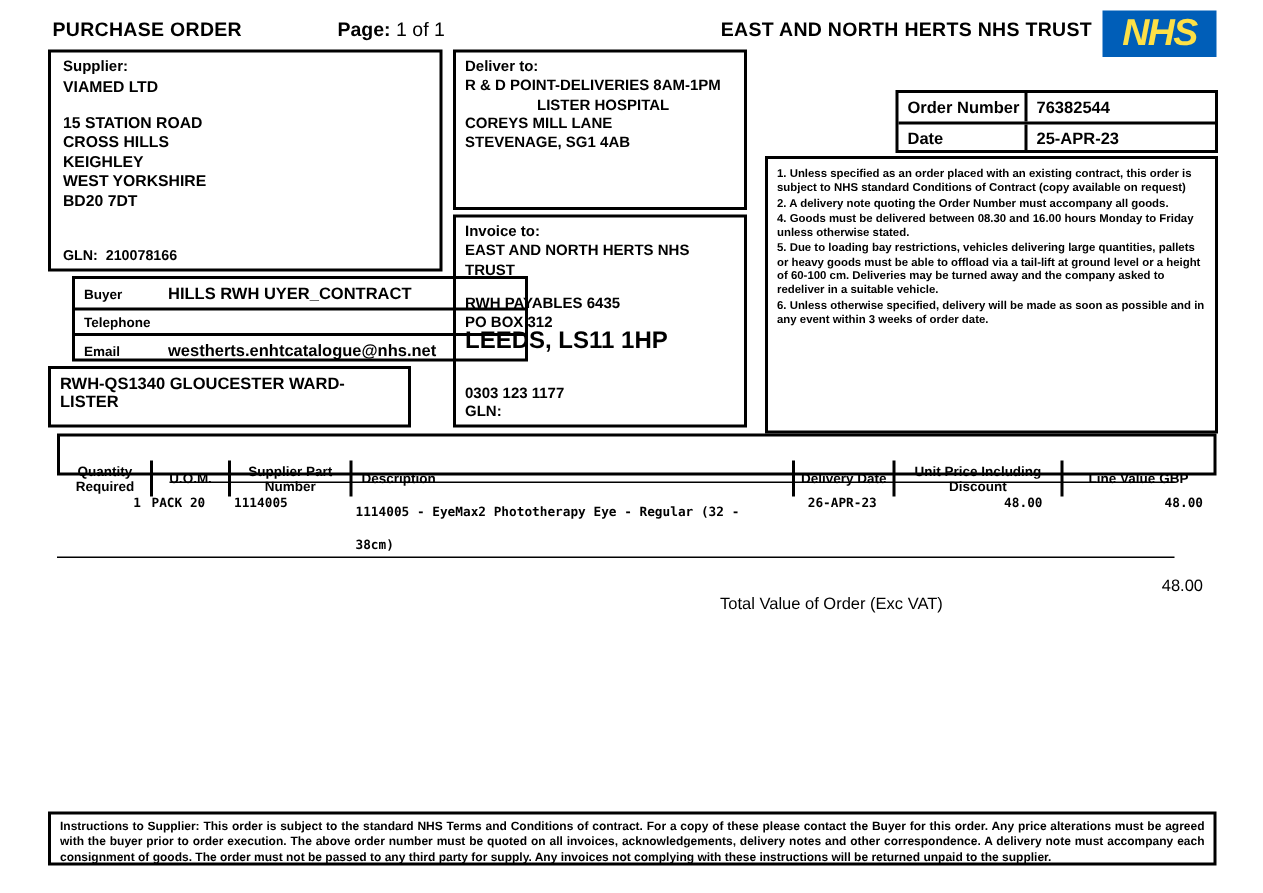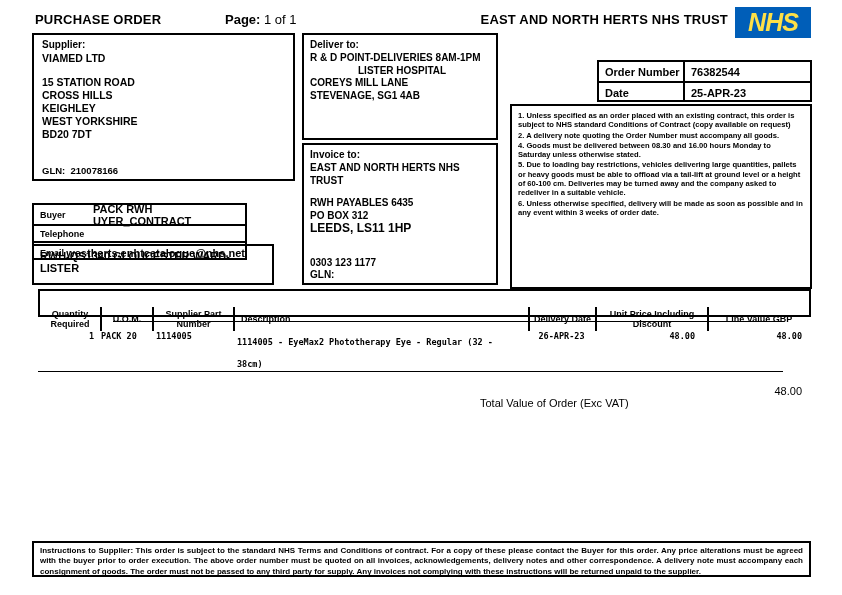--- a/index.html
+++ b/index.html
@@ -48,24 +48,24 @@
       <div class="addr">KEIGHLEY</div>
       <div class="addr">WEST YORKSHIRE</div>
       <div class="addr">BD20 7DT</div>
     </div>
     <div class="abs" style="left:8px;bottom:3px;font-size:9.5px;font-weight:700;">
       <span>GLN:</span>&nbsp;
       <span>210078166</span>
     </div>
   </div>
 
-  <div class="box" style="left:32px;top:184px;width:215px;height:57px;margin-top:19px;">
+  <div class="box" style="left:48px;top:184px;width:304px;height:57px;">
     <div class="kv-row" style="height:19px;">
       <div class="kv-label" style="width:62px;">Buyer</div>
-      <div class="kv-val">PACK RWH UYER_CONTRACT</div>
+      <div class="kv-val">HILLS RWH UYER_CONTRACT</div>
     </div>
     <div class="kv-row" style="height:15px;">
       <div class="kv-label" style="width:62px;">Telephone</div>
       <div class="kv-val"></div>
     </div>
     <div class="kv-row" style="height:19px;">
       <div class="kv-label" style="width:62px;">Email</div>
       <div class="kv-val">westherts.enhtcatalogue@nhs.net</div>
     </div>
   </div>
@@ -84,42 +84,42 @@
     </div>
   </div>
 
   <div class="box" style="left:302px;top:143px;width:196px;height:142px;">
     <div style="padding:4px 6px;">
       <div class="seclabel">Invoice to:</div>
       <div class="addr" style="font-size:10px;line-height:12.5px;">EAST AND NORTH HERTS NHS TRUST</div>
       <div style="height:10px;"></div>
       <div class="addr" style="font-size:10px;line-height:12.5px;">RWH PAYABLES 6435</div>
       <div class="addr" style="font-size:10px;line-height:12.5px;">PO BOX 312</div>
-      <div class="addr" style="font-size:12px;line-height:12.5px;">LEEDS, LS11 1HP</div>
+      <div class="addr" style="font-size:16px;line-height:12.5px;">LEEDS, LS11 1HP</div>
     </div>
     <div class="abs addr" style="left:6px;bottom:14px;font-size:10px;">0303 123 1177</div>
     <div class="abs addr" style="left:6px;bottom:2px;font-size:10px;">GLN:</div>
   </div>
 
   <div class="box" style="left:597px;top:60px;width:215px;height:42px;">
     <div class="kv-row" style="height:19px;">
       <div class="kv-label" style="width:86px;font-size:11px;border-right:2px solid #000;height:100%;display:flex;align-items:center;">Order Number</div>
       <div class="kv-val" style="padding-left:6px;font-weight:700;">76382544</div>
     </div>
     <div class="kv-row" style="height:19px;">
       <div class="kv-label" style="width:86px;font-size:11px;border-right:2px solid #000;height:100%;display:flex;align-items:center;">Date</div>
       <div class="kv-val" style="padding-left:6px;font-weight:700;">25-APR-23</div>
     </div>
   </div>
 
   <div class="box" style="left:510px;top:104px;width:302px;height:185px;">
     <div style="padding:5px 6px;">
       <div class="cond">1.  Unless specified as an order placed with an existing contract, this order is subject to NHS standard Conditions of Contract (copy available on request)</div>
       <div class="cond">2.  A delivery note quoting the Order Number must accompany all goods.</div>
-      <div class="cond">4.  Goods must be delivered between 08.30 and 16.00 hours Monday to Saturday unless otherwise stated.</div>
+      <div class="cond">4.  Goods must be delivered between 08.30 and 16.00 hours Monday to Friday unless otherwise stated.</div>
       <div class="cond">5.  Due to loading bay restrictions, vehicles delivering large quantities, pallets or heavy goods must be able to offload via a tail-lift at ground level or a height of 60-100 cm. Deliveries may be turned away and the company asked to redeliver in a suitable vehicle.</div>
       <div class="cond">6.  Unless otherwise specified, delivery will be made as soon as possible and in any event within 3 weeks of order date.</div>
     </div>
   </div>
 
   <div class="box" style="left:38px;top:289px;width:773px;height:28px;">
     <div class="hcell" style="left:0;width:62px;">Quantity Required</div>
     <div class="hcell" style="left:62px;width:52px;">U.O.M.</div>
     <div class="hcell" style="left:114px;width:81px;">Supplier Part Number</div>
     <div class="hcell" style="left:195px;width:295px;justify-content:flex-start;text-align:left;padding-left:6px;">Description</div>

